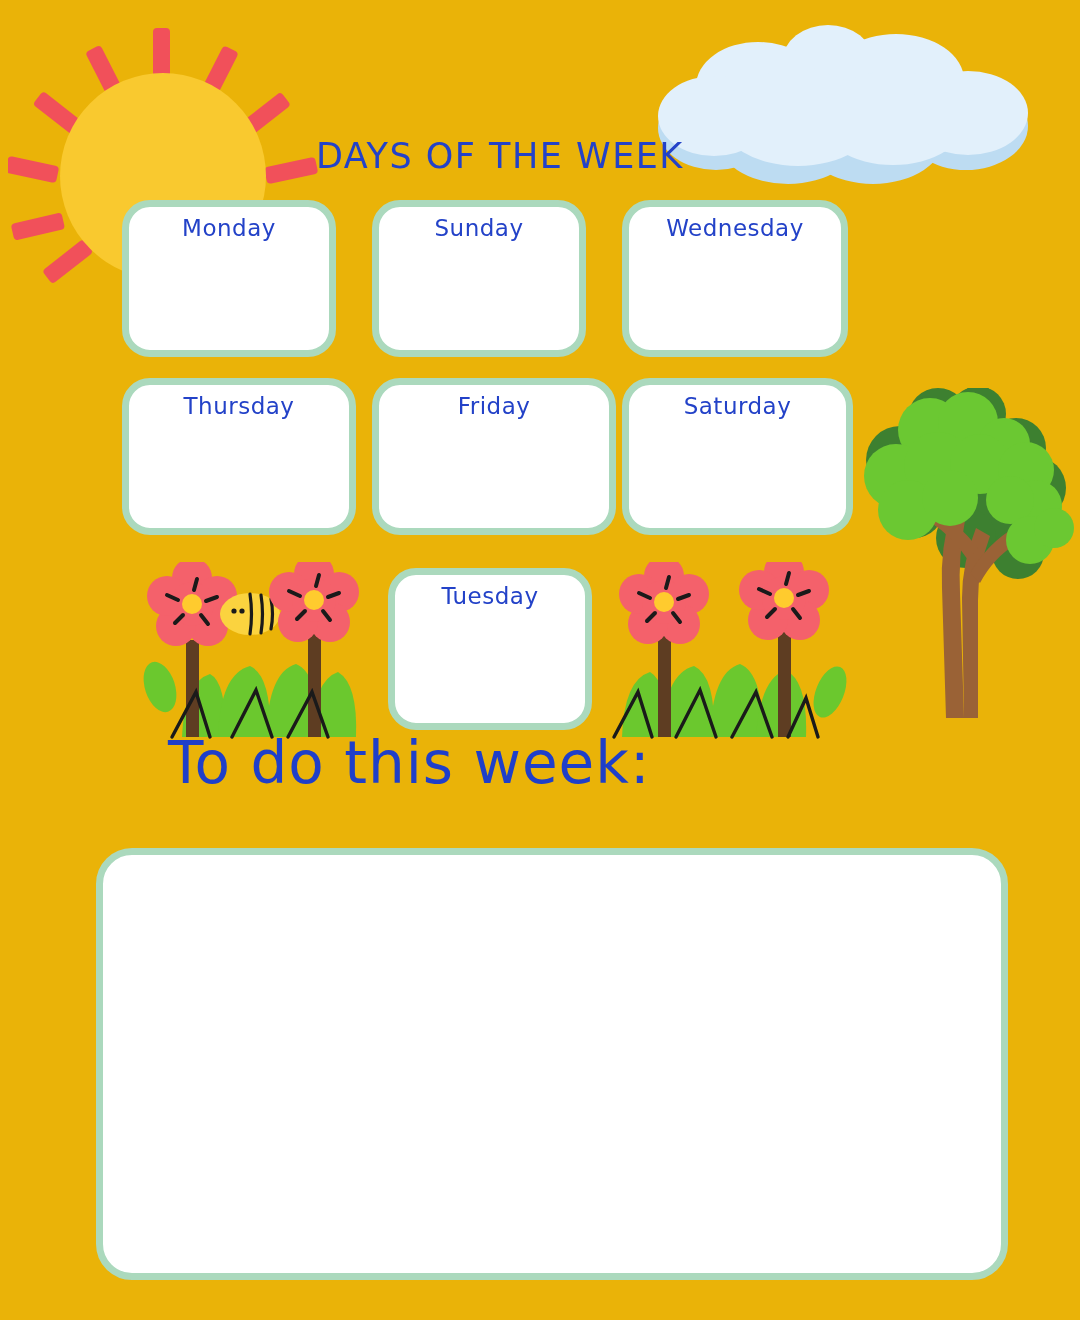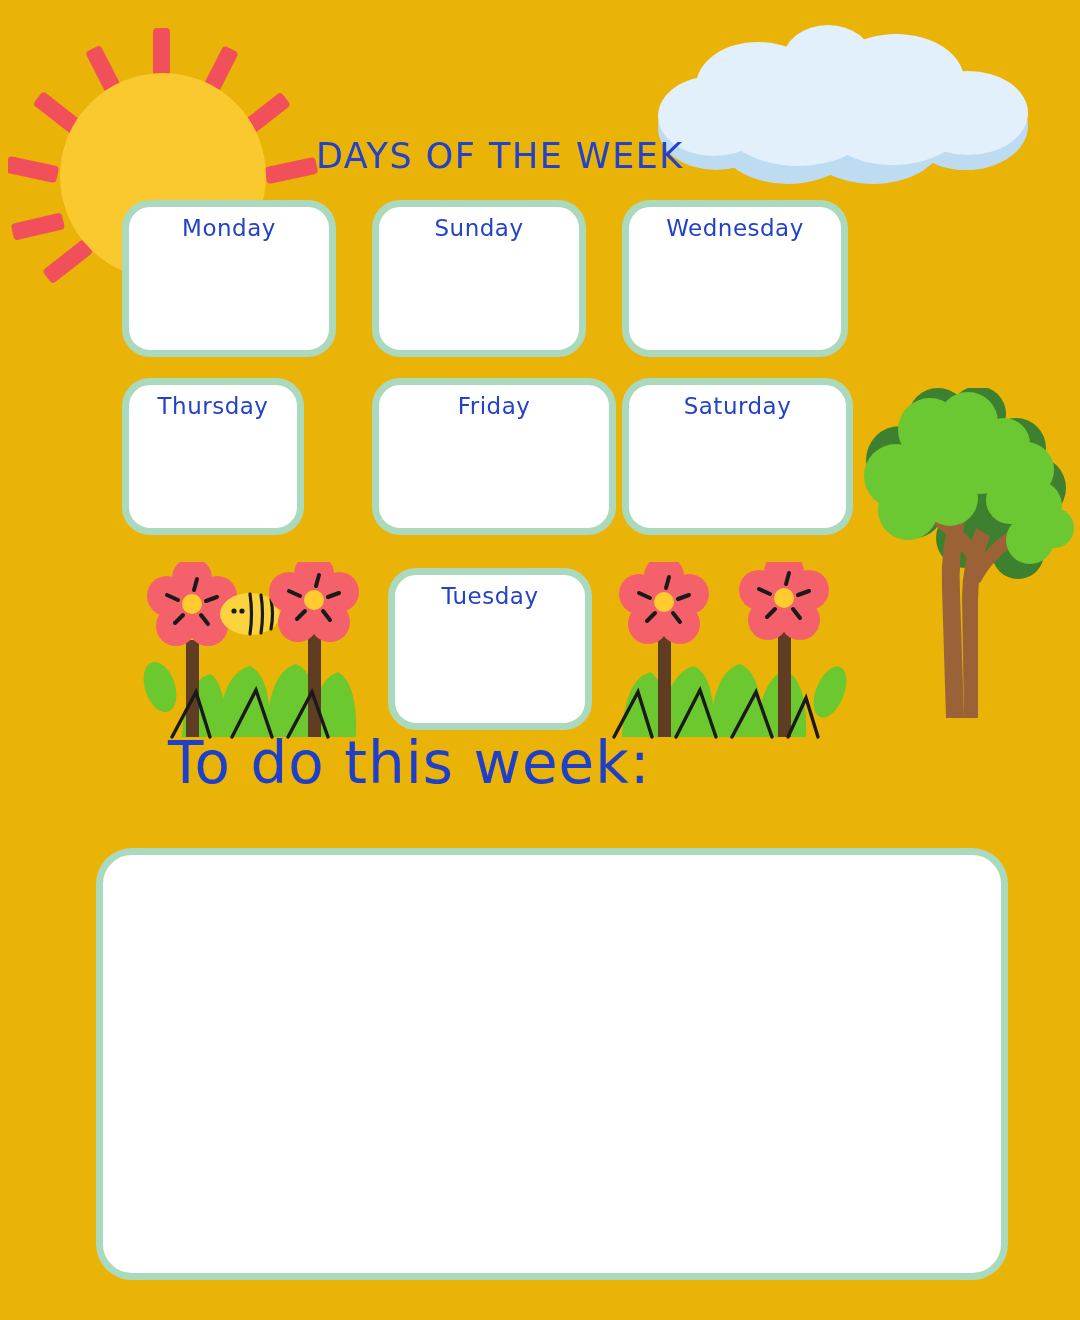--- a/index.html
+++ b/index.html
@@ -48,21 +48,21 @@
     color: #2342c8;
     font-family: "DejaVu Sans", sans-serif;
     font-size: 23px;
     font-weight: 400;
     letter-spacing: 0.5px;
   }
 
   #box-monday    { left: 122px; top: 200px; width: 214px; height: 157px; }
   #box-tuesday   { left: 372px; top: 200px; width: 214px; height: 157px; }
   #box-wednesday { left: 622px; top: 200px; width: 226px; height: 157px; }
-  #box-thursday  { left: 122px; top: 378px; width: 182px; height: 157px; }
+  #box-thursday  { left: 122px; top: 378px; width: 234px; height: 157px; }
   #box-friday    { left: 372px; top: 378px; width: 244px; height: 157px; }
   #box-saturday  { left: 622px; top: 378px; width: 231px; height: 157px; }
   #box-sunday    { left: 388px; top: 568px; width: 204px; height: 162px; }
 
   
   #title-main {
     position: absolute;
     left: 316px;
     top: 136px;
     z-index: 4;

